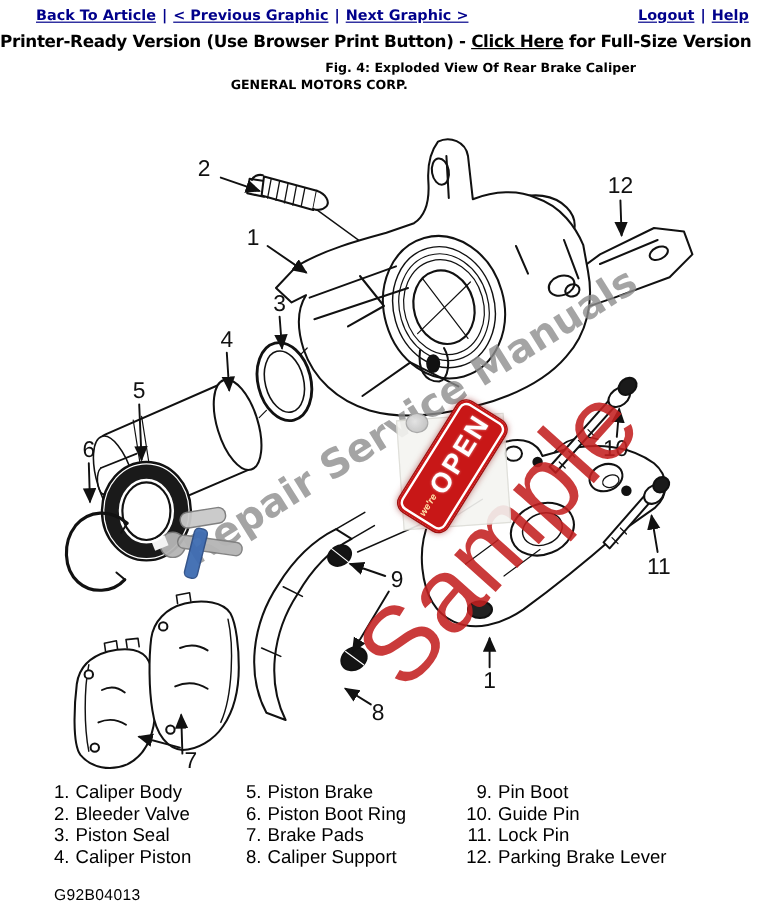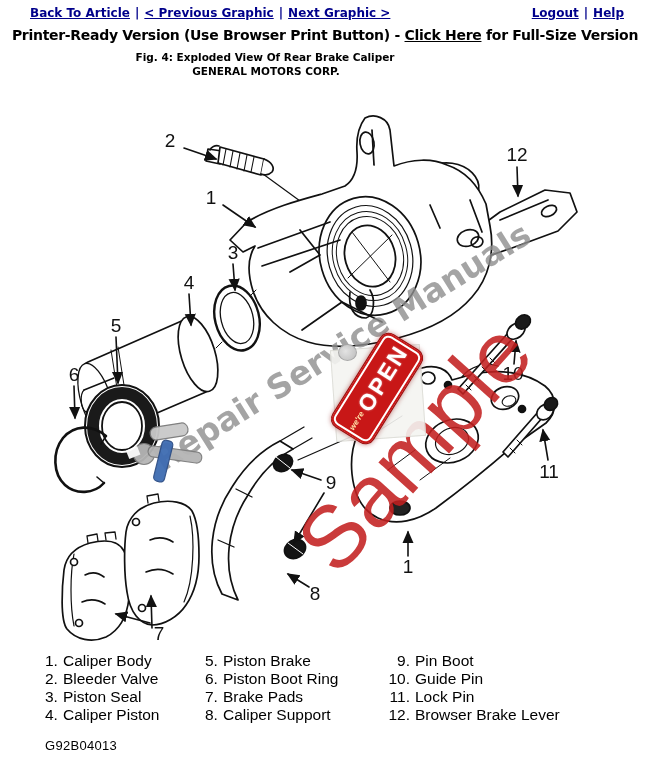--- a/index.html
+++ b/index.html
@@ -8,25 +8,25 @@
 
   
   .topnav{position:absolute;left:0;top:6px;width:636px;height:17px;
           font-family:"DejaVu Sans", sans-serif;font-size:12px;font-weight:bold;}
   .nav-left{position:absolute;left:30px;top:0;white-space:nowrap;}
   .nav-right{position:absolute;right:12px;top:0;white-space:nowrap;}
   .topnav a{color:#00008B;text-decoration:underline;cursor:pointer;}
   .topnav .sep{color:#00008B;font-weight:bold;margin:0 5px;text-decoration:none;}
 
   
-  .title-row{position:absolute;left:0;top:27px;width:650px;text-align:center;
+  .title-row{position:absolute;left:0;top:27px;width:580px;text-align:center;
              font-family:"DejaVu Sans", sans-serif;font-size:14px;font-weight:bold;
              letter-spacing:-0.3px;white-space:nowrap;}
   .title-row a{color:#000;text-decoration:underline;cursor:pointer;}
-  .fig-caption{position:absolute;left:0;top:51px;width:530px;text-align:center;
+  .fig-caption{position:absolute;left:0;top:51px;width:530px;text-align:right;
                font-family:"DejaVu Sans", sans-serif;font-size:10.5px;font-weight:bold;}
   .company{position:absolute;left:0;top:65px;width:532px;text-align:center;
            font-family:"DejaVu Sans", sans-serif;font-size:10.5px;font-weight:bold;}
 
   
   .diagram-svg{position:absolute;left:0;top:0;width:650px;height:764px;pointer-events:none;}
   .plabel{font-family:"Liberation Sans", sans-serif;font-size:19px;fill:#111;}
 
   
   .open-wrap{position:absolute;left:0;top:0;width:650px;height:764px;pointer-events:none;}
@@ -306,18 +306,18 @@
       <div class="part-row">
         <span class="part-num">10.</span>
         <span>Guide Pin</span>
       </div>
       <div class="part-row">
         <span class="part-num">11.</span>
         <span>Lock Pin</span>
       </div>
       <div class="part-row">
         <span class="part-num">12.</span>
-        <span>Browser Brake Lever</span>
+        <span>Parking Brake Lever</span>
       </div>
     </div>
 </div>
 
 <div class="figcode">G92B04013</div>
 
 </body></html>

